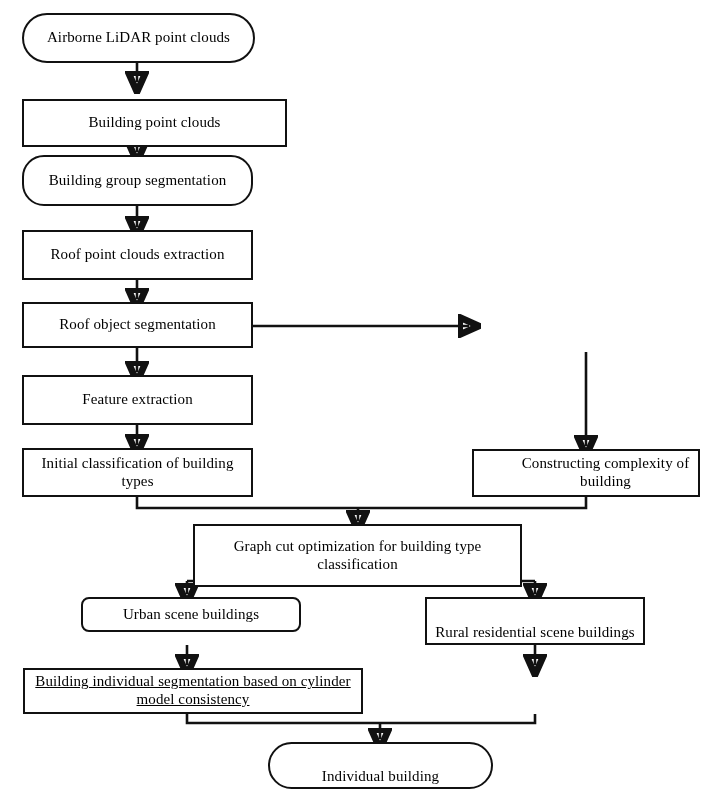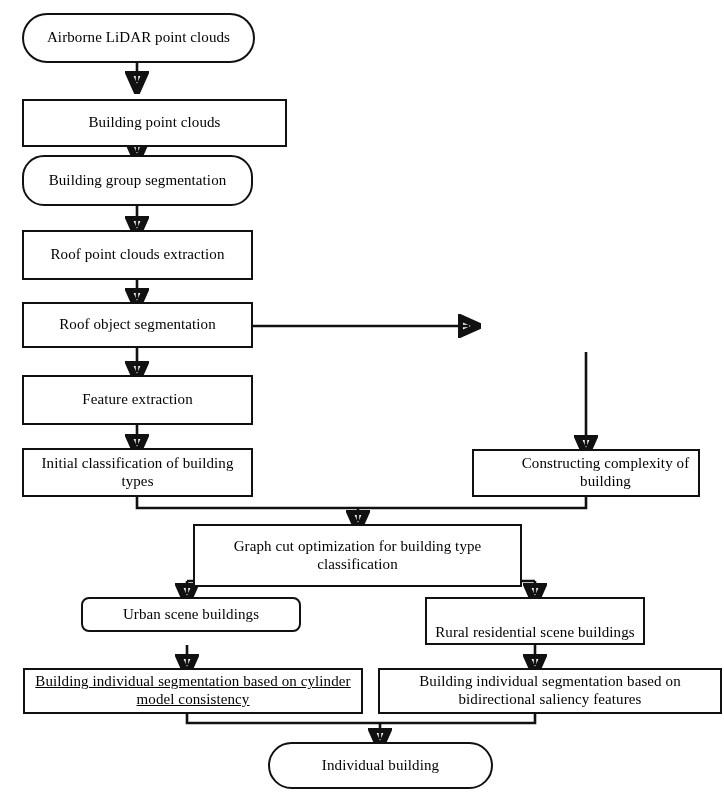--- a/index.html
+++ b/index.html
@@ -133,21 +133,18 @@
   </div>
 
   <div class="node" style="left:425px;top:597px;width:220px;height:48px;align-items:flex-end;">
     <span class="lbl">Rural residential scene buildings</span>
   </div>
 
   <div class="node" style="left:23px;top:668px;width:340px;height:46px;text-decoration:underline;">
     <span class="lbl">Building individual segmentation  based on cylinder model consistency</span>
   </div>
 
-  <div class="node" style="left:378px;top:668px;width:344px;height:46px;">
-    <span class="lbl">Building individual segmentation based on bidirectional saliency features</span>
-  </div>
 
-  <div class="node terminal" style="left:268px;top:742px;width:225px;height:47px;">
+  <div class="node terminal" style="left:268px;top:742px;width:225px;height:47px;align-items:flex-end;">
     <span class="lbl">Individual building</span>
   </div>
 
 </div>
 
 </body></html>

